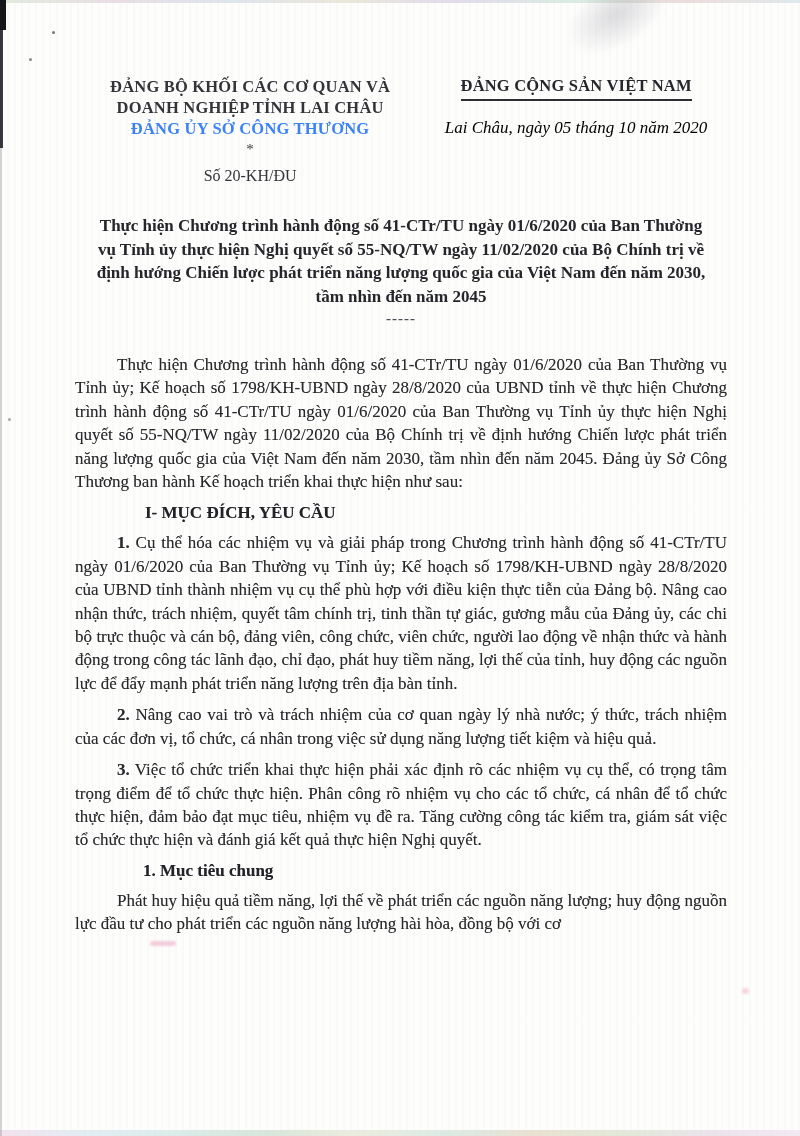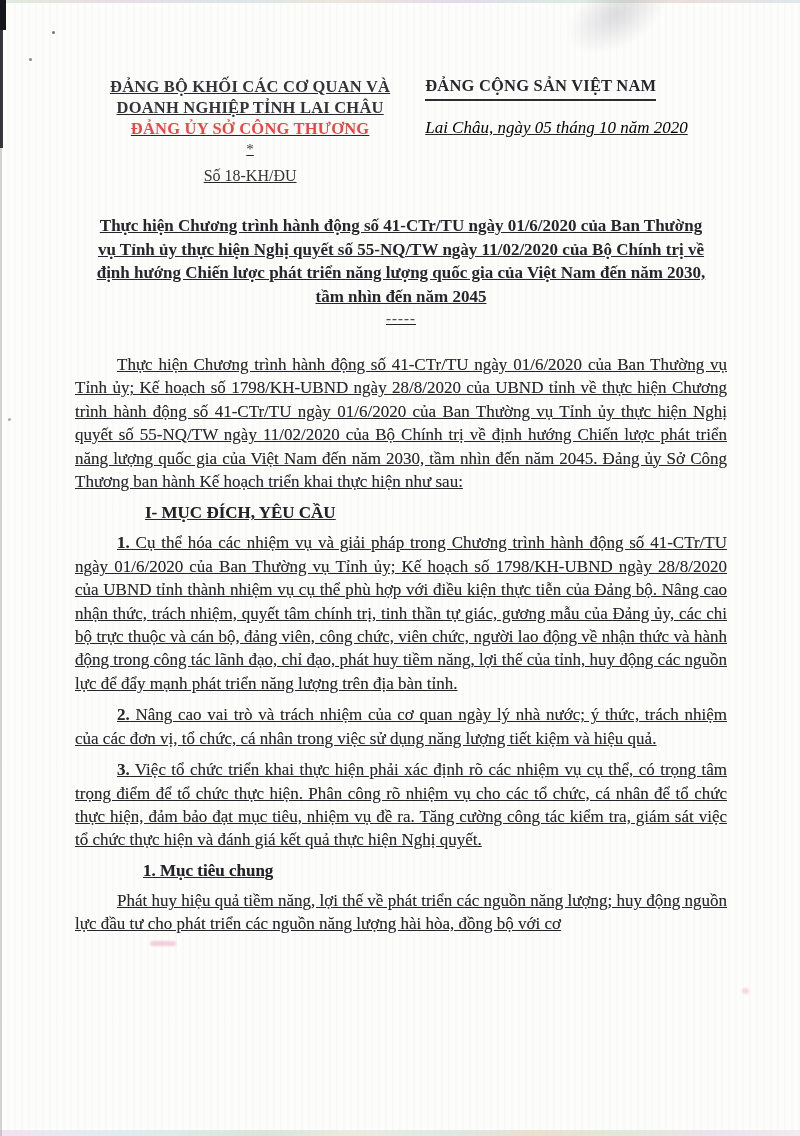--- a/index.html
+++ b/index.html
@@ -53,33 +53,33 @@
   .speck1 { left: 52px; top: 31px; width: 3px; height: 3px; background: rgba(60,60,65,0.7); }
   .speck2 { left: 29px; top: 58px; width: 3px; height: 3px; background: rgba(60,60,65,0.6); }
   .speck3 { left: 8px; top: 418px; width: 3px; height: 3px; background: rgba(90,90,95,0.5); }
   .speck-pink1 { left: 150px; top: 941px; width: 26px; height: 5px; border-radius: 3px;
                  background: rgba(230,120,160,0.35); filter: blur(1px); }
   .speck-pink2 { left: 742px; top: 988px; width: 7px; height: 6px;
                  background: rgba(235,140,170,0.35); filter: blur(1px); }
 
   .content {
     position: absolute;
-    left: 75px; right: 73px; top: 76px; text-decoration: underline;
+    left: 75px; right: 73px; top: 76px;
   }
   
   .header { display: flex; justify-content: space-between; align-items: flex-start; }
   .header-left { width: 362px; text-align: center; }
   .org-line {
     font-size: 16.5px; line-height: 21px; font-weight: 600;
     color: #33333a; letter-spacing: 0.2px;
   }
-  .org-line-bold { font-weight: 700; color: #ef4444; }
+  .org-line-bold { font-weight: 700; color: #3b82f6; }
   .star { font-size: 15px; line-height: 14px; margin-top: 3px; color: #3a3a40; }
   .doc-number { font-size: 16px; margin-top: 11px; color: #33333a; }
-  .header-right { width: 312px; text-align: left; }
+  .header-right { width: 312px; text-align: center; }
   .national-header {
     display: inline-block;
     font-size: 16.5px; font-weight: 700; letter-spacing: 0.2px;
     color: #26262c;
     border-bottom: 2px solid #2c2c32;
     padding-bottom: 3px;
   }
   .date-line { font-size: 17px; font-style: italic; margin-top: 17px; color: #000000; }
 
   
@@ -130,21 +130,21 @@
   <div class="speck speck-pink2"></div>
 
   <div class="content">
 
     <div class="header">
       <div class="header-left">
         <div class="org-line">ĐẢNG BỘ KHỐI CÁC CƠ QUAN VÀ</div>
         <div class="org-line">DOANH NGHIỆP TỈNH LAI CHÂU</div>
         <div class="org-line org-line-bold">ĐẢNG ỦY SỞ CÔNG THƯƠNG</div>
         <div class="star">*</div>
-        <div class="doc-number">Số 18-KH/ĐU</div>
+        <div class="doc-number">Số 20-KH/ĐU</div>
       </div>
       <div class="header-right">
         <div>
           <span class="national-header">ĐẢNG CỘNG SẢN VIỆT NAM</span>
         </div>
         <div class="date-line">Lai Châu, ngày 05 tháng 10 năm 2020</div>
       </div>
     </div>
 
     <div class="title-block">

